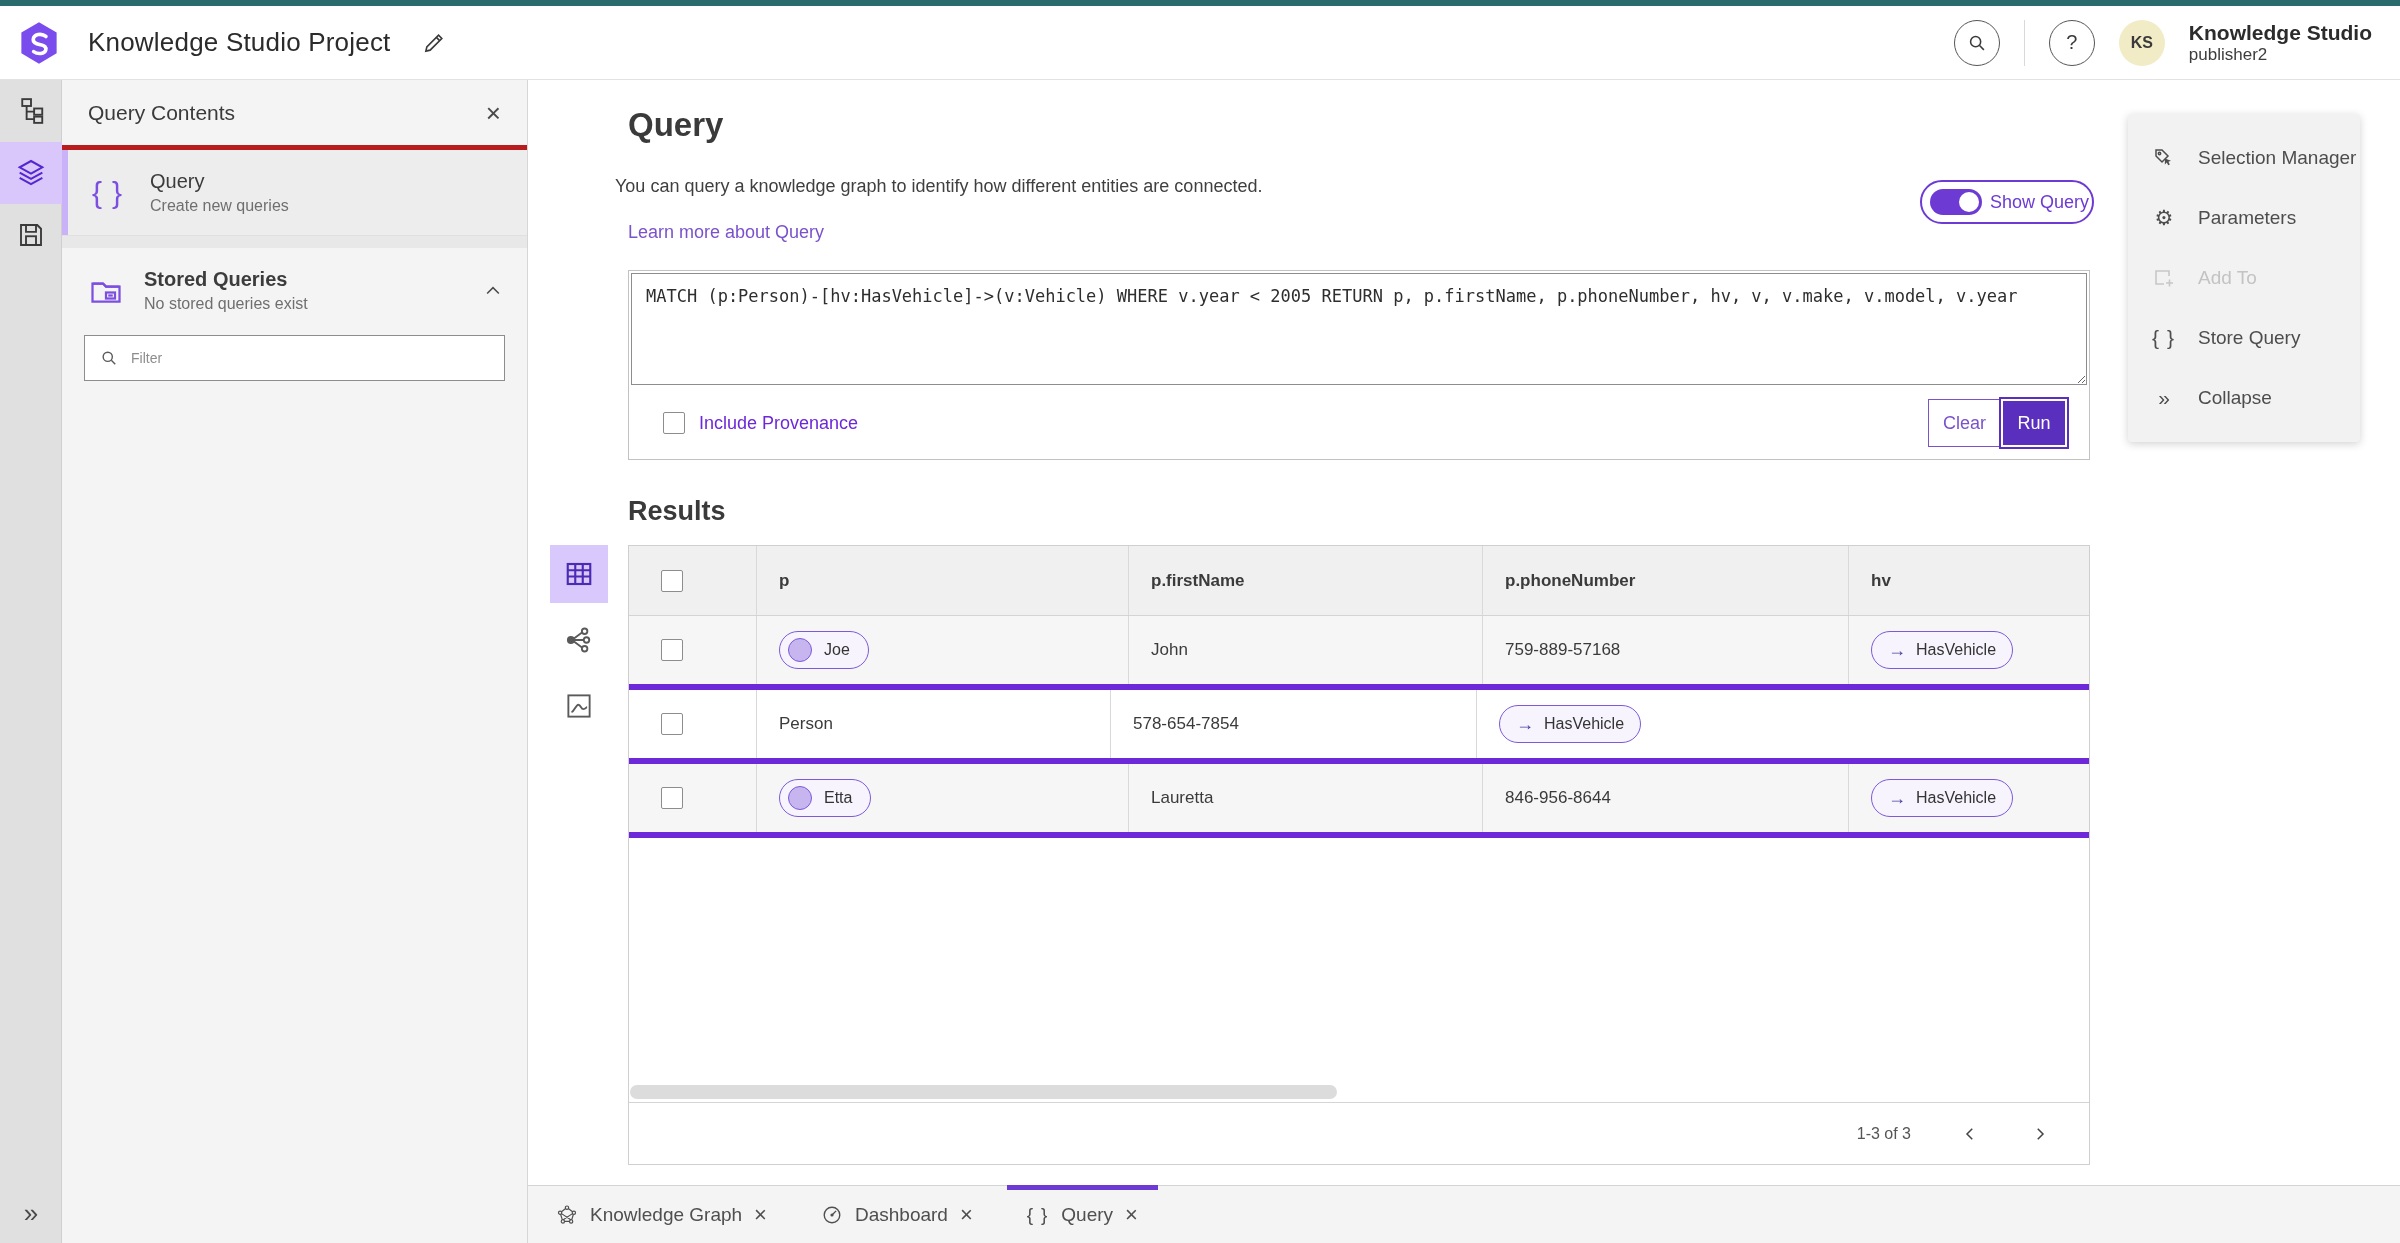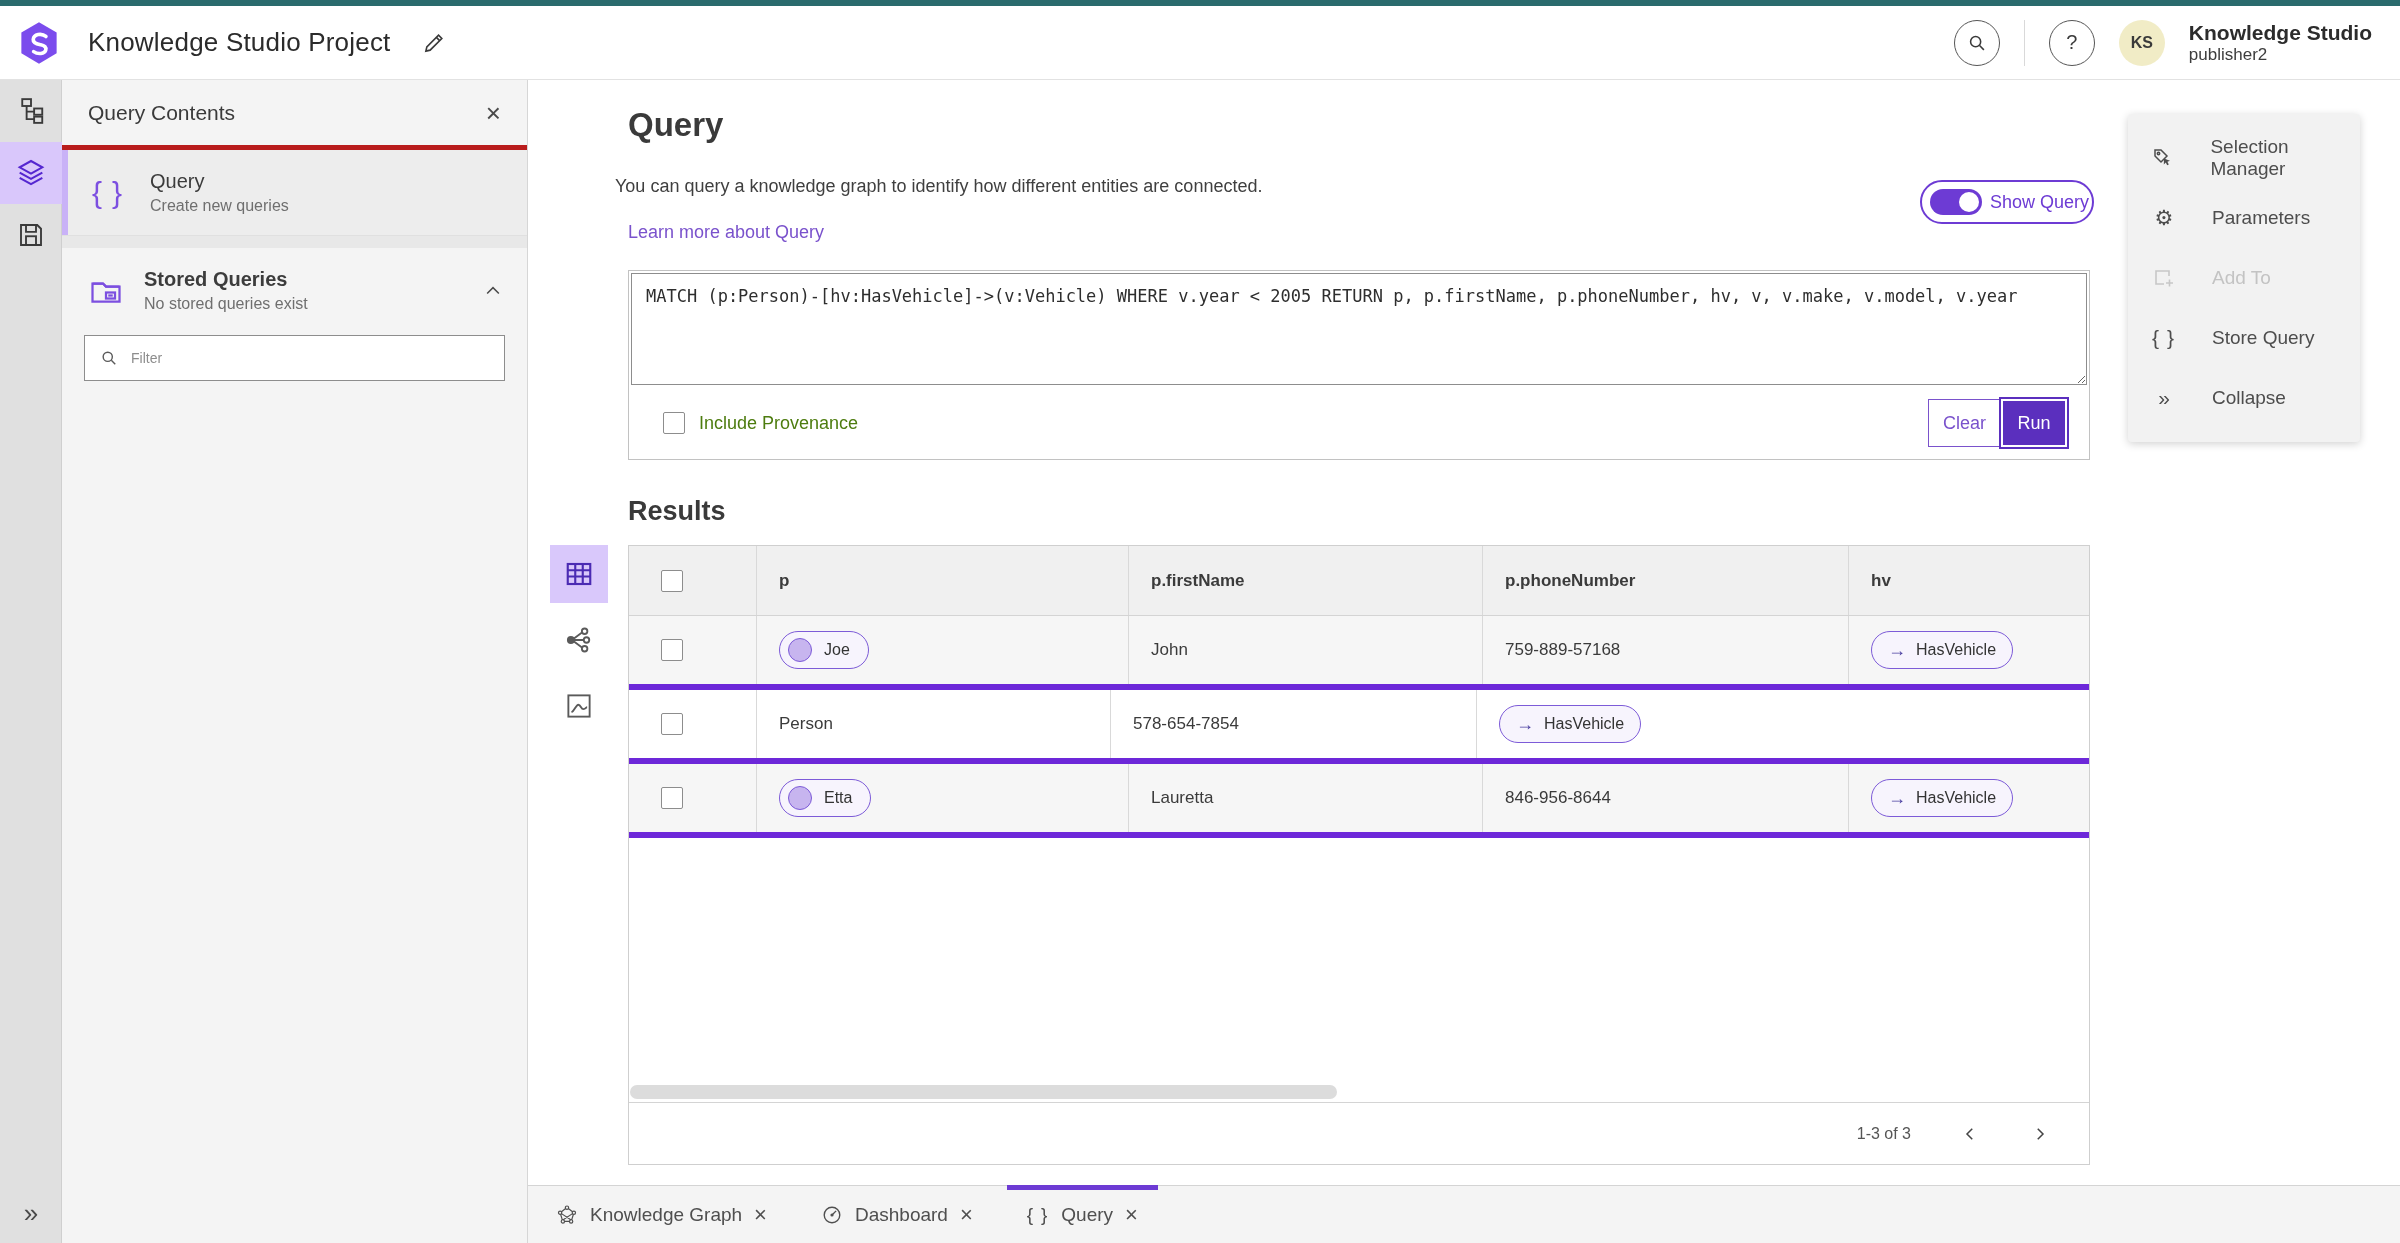--- a/index.html
+++ b/index.html
@@ -58,21 +58,21 @@
     display:flex;align-items:center;padding:0 14px 0 8px;gap:8px;background:#fff;cursor:pointer;}
   .toggle{width:52px;height:26px;border-radius:13px;background:#6d3bd4;position:relative;flex:0 0 auto;}
   .toggle .knob{position:absolute;right:3px;top:3px;width:20px;height:20px;border-radius:50%;background:#fff;}
   .show-query-label{font-size:18px;color:#6d3bd4;white-space:nowrap;}
   
   .query-card{position:absolute;left:100px;top:190px;width:1462px;height:190px;border:1px solid #c2c2c2;display:flex;flex-direction:column;}
   .query-textarea{margin:2px;border:1px solid #8d8d8d;height:112px;resize:vertical;
     font-family:"DejaVu Sans Mono",monospace;font-size:17px;color:#2e2e2e;padding:10px 14px;line-height:1.45;outline:none;width:calc(100% - 4px);}
   .prov-row{flex:1;display:flex;align-items:center;padding:0 22px 0 34px;}
   .cbx{appearance:none;width:22px;height:22px;border:1px solid #8d8d8d;background:#fff;border-radius:2px;cursor:pointer;}
-  .prov-label{font-size:18px;color:#4d7c0f;margin-left:14px;}
+  .prov-label{font-size:18px;color:#6d28d9;margin-left:14px;}
   .btns{margin-left:auto;display:flex;align-items:center;}
   .btn-clear{min-width:72px;height:48px;background:#fff;border:1px solid #7a52cc;color:#7a52cc;font-size:18px;
     font-family:"Liberation Sans",sans-serif;cursor:pointer;padding:0 14px;}
   .btn-run{min-width:66px;height:48px;background:#5b2fbe;border:2px solid #fff;outline:2px solid #5b2fbe;color:#fff;font-size:18px;
     font-family:"Liberation Sans",sans-serif;cursor:pointer;padding:0 14px;}
   .h2{position:absolute;left:100px;top:416px;font-size:27px;font-weight:bold;color:#3a3a3a;}
   
   .view-rail{position:absolute;left:22px;top:465px;display:flex;flex-direction:column;gap:8px;}
   .view-btn{width:58px;height:58px;display:flex;align-items:center;justify-content:center;cursor:pointer;}
   .view-btn.selected{background:#d9c8fb;}
@@ -96,21 +96,21 @@
   .edge-arrow{color:#4a3fa0;font-size:18px;}
   .t-spacer{flex:1;}
   .hscroll{height:16px;margin:0 1px 2px 1px;background:#fff;position:relative;cursor:pointer;}
   .hscroll .thumb{position:absolute;left:0;top:1px;height:14px;width:707px;background:#dcdcdc;border-radius:7px;cursor:grab;}
   .tfoot{height:62px;border-top:1px solid #d4d4d4;display:flex;align-items:center;justify-content:flex-end;gap:44px;padding-right:34px;}
   .pg-label{font-size:16px;color:#555;}
   .pg-btn{width:30px;height:30px;display:flex;align-items:center;justify-content:center;cursor:pointer;background:none;border:none;}
   
   .rpanel{position:absolute;left:1600px;top:34px;width:232px;background:#f2f2f2;border-radius:4px;
     box-shadow:0 2px 8px rgba(0,0,0,.18);padding:14px 0;}
-  .rp-item{height:60px;display:flex;align-items:center;gap:34px;padding-left:22px;cursor:pointer;font-size:19px;color:#4d4d4d;}
+  .rp-item{height:60px;display:flex;align-items:center;gap:20px;padding-left:22px;cursor:pointer;font-size:19px;color:#4d4d4d;}
   .rp-item.disabled{color:#c3c3c3;cursor:default;}
   .rp-icon{width:28px;display:flex;justify-content:center;font-size:21px;color:#4d4d4d;}
   .rp-item.disabled .rp-icon{color:#c7c7c7;}
   .uni{font-family:"DejaVu Sans",sans-serif;}
   
   .bottombar{position:absolute;left:528px;top:1185px;width:1872px;height:58px;background:#f4f4f4;border-top:1px solid #d4d4d4;
     display:flex;align-items:stretch;padding-left:8px;}
   .tab{display:flex;align-items:center;gap:12px;padding:0 20px;font-size:19px;color:#4f4f4f;cursor:pointer;position:relative;margin-right:14px;}
   .tab.active::before{content:"";position:absolute;left:0;top:-1px;width:100%;height:5px;background:#6d3bd4;}
   .tab .tclose{font-size:22px;color:#4f4f4f;line-height:1;}

